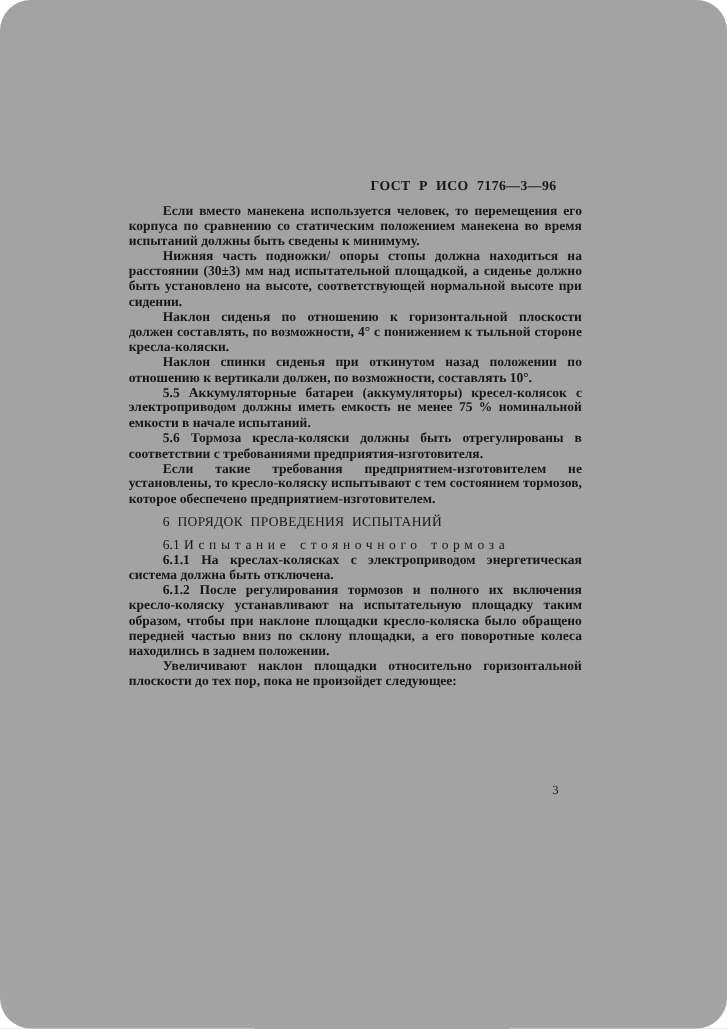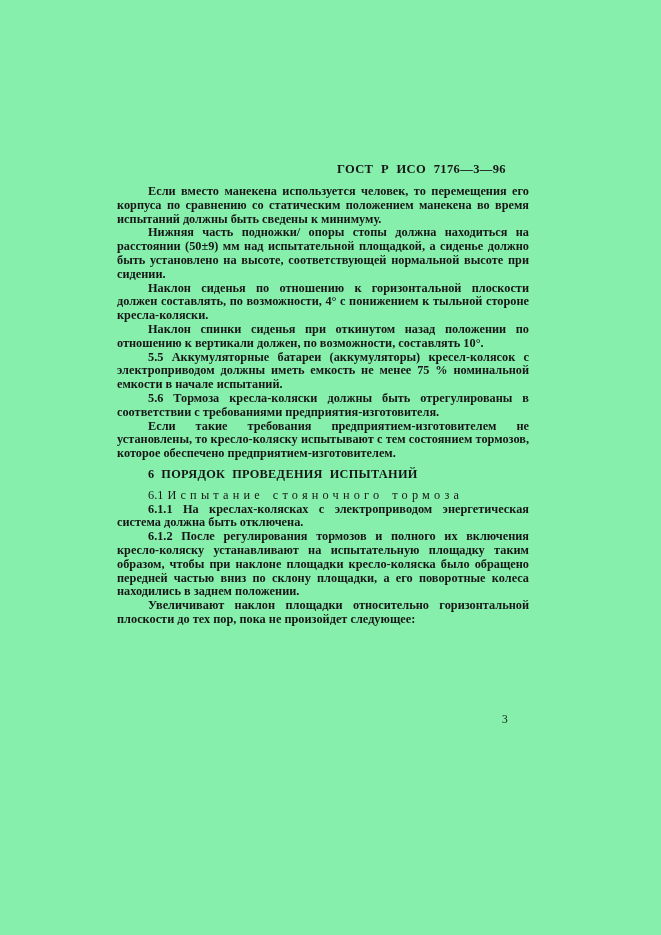--- a/index.html
+++ b/index.html
@@ -12,21 +12,22 @@
     height: 935px;
     font-family: "Liberation Serif", serif;
     color: #161616;
     position: relative;
     overflow: hidden;
   }
   .page {
     position: absolute;
     left: 0; top: 0;
     width: 661px; height: 935px;
-    background: #86efac;
+    background: #a3a3a3;
+    border-radius: 28px;
   }
   .running-header {
     position: absolute;
     top: 162px;
     left: 0;
     width: 506px;
     text-align: right;
     font-weight: bold;
     font-size: 12.5px;
     letter-spacing: 0.4px;
@@ -44,21 +45,21 @@
   }
   .text-block p {
     margin: 0;
     text-indent: 31px;
     font-weight: bold;
   }
   .section-heading {
     margin: 7px 0 7px 0;
     font-size: 12.3px;
     line-height: 13.8px;
-    font-weight: bold;
+    font-weight: normal;
     text-indent: 31px;
     word-spacing: 3.5px;
     letter-spacing: 0.3px;
     text-align: left;
   }
   .subsection-heading {
     margin: 0;
     font-size: 12.3px;
     line-height: 13.8px;
     font-weight: normal;
@@ -83,21 +84,21 @@
 </head>
 <body>
 
 <div class="page">
 
   <div class="running-header">ГОСТ Р ИСО 7176—3—96</div>
 
   <main class="text-block">
 
     <p>Если вместо манекена используется человек, то перемещения его корпуса по сравнению со статическим положением манекена во время испытаний должны быть сведены к минимуму.</p>
-    <p>Нижняя часть подножки/ опоры стопы должна находиться на расстоянии (50±9) мм над испытательной площадкой, а сиденье должно быть установлено на высоте, соответствующей нормальной высоте при сидении.</p>
+    <p>Нижняя часть подножки/ опоры стопы должна находиться на расстоянии (30±3) мм над испытательной площадкой, а сиденье должно быть установлено на высоте, соответствующей нормальной высоте при сидении.</p>
     <p>Наклон сиденья по отношению к горизонтальной плоскости должен составлять, по возможности, 4° с понижением к тыльной стороне кресла-коляски.</p>
     <p>Наклон спинки сиденья при откинутом назад положении по отношению к вертикали должен, по возможности, составлять 10°.</p>
     <p>5.5 Аккумуляторные батареи (аккумуляторы) кресел-колясок с электроприводом должны иметь емкость не менее 75 % номинальной емкости в начале испытаний.</p>
     <p>5.6 Тормоза кресла-коляски должны быть отрегулированы в соответствии с требованиями предприятия-изготовителя.</p>
     <p>Если такие требования предприятием-изготовителем не установлены, то кресло-коляску испытывают с тем состоянием тормозов, которое обеспечено предприятием-изготовителем.</p>
 
     <h2 class="section-heading">6 ПОРЯДОК ПРОВЕДЕНИЯ ИСПЫТАНИЙ</h2>
 
     <h3 class="subsection-heading">
       <span class="subsection-number">6.1</span><span class="subsection-title">Испытание стояночного тормоза</span>

